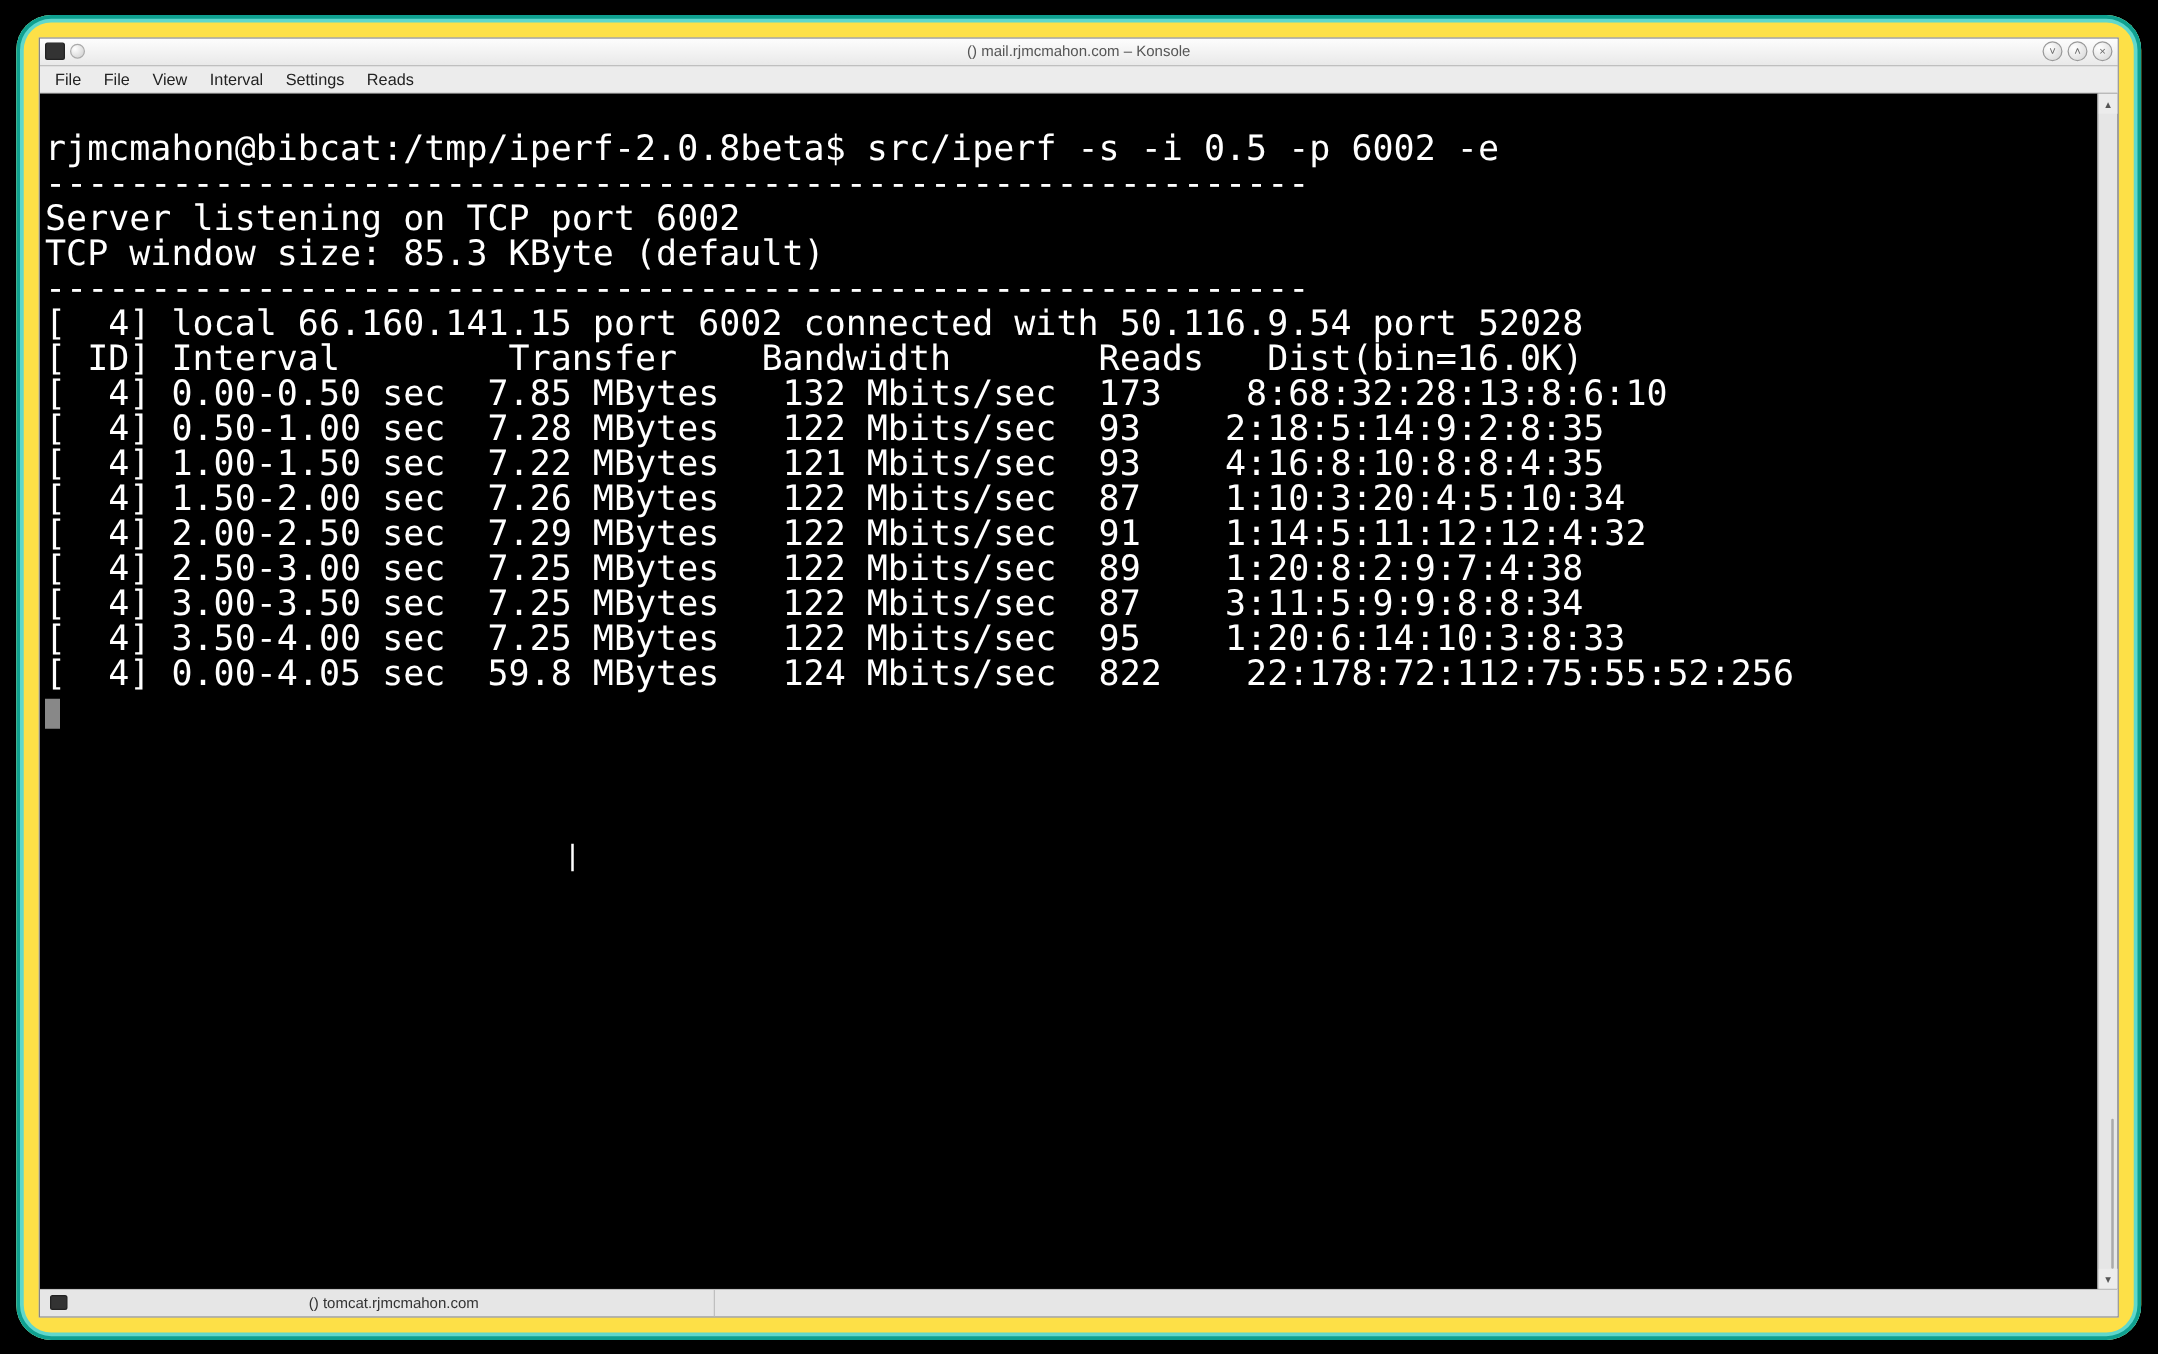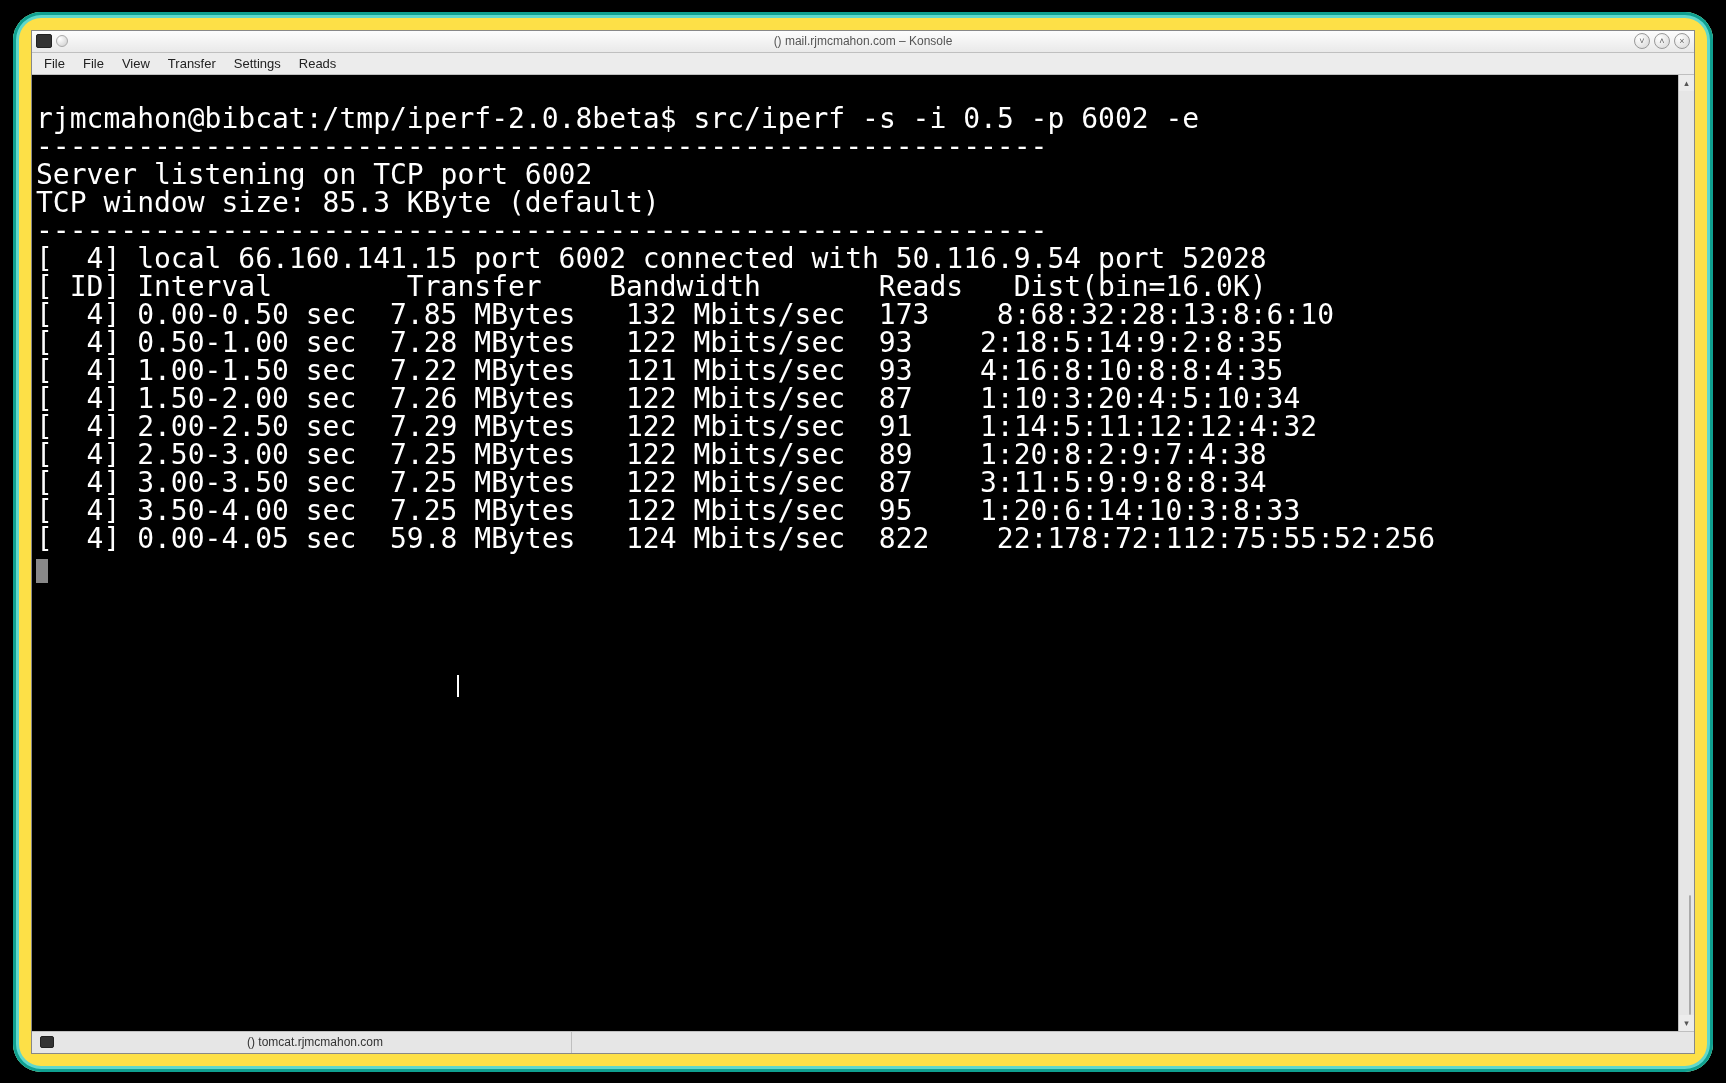--- a/index.html
+++ b/index.html
@@ -208,21 +208,21 @@
           <div class="tb-btn">˅</div>
           <div class="tb-btn">˄</div>
           <div class="tb-btn">×</div>
         </div>
       </div>
 
       <div class="menubar">
         <div class="menu-item">File</div>
         <div class="menu-item">File</div>
         <div class="menu-item">View</div>
-        <div class="menu-item">Transfer</div>
+        <div class="menu-item">Interval</div>
         <div class="menu-item">Settings</div>
         <div class="menu-item">Reads</div>
       </div>
 
       <div class="terminal-wrap">
         <div class="terminal">
 <span class="line"><span>rjmcmahon@bibcat:/tmp/iperf-2.0.8beta$ </span><span>src/iperf -s -i 0.5 -p 6002 -e</span></span>
 <span class="line">------------------------------------------------------------</span>
 <span class="line">Server listening on TCP port 6002</span>
 <span class="line">TCP window size: 85.3 KByte (default)</span>

